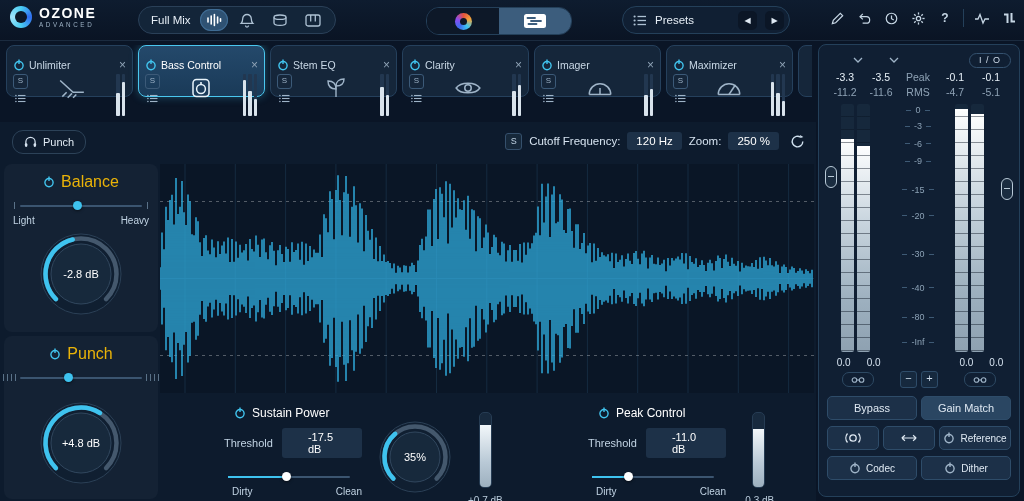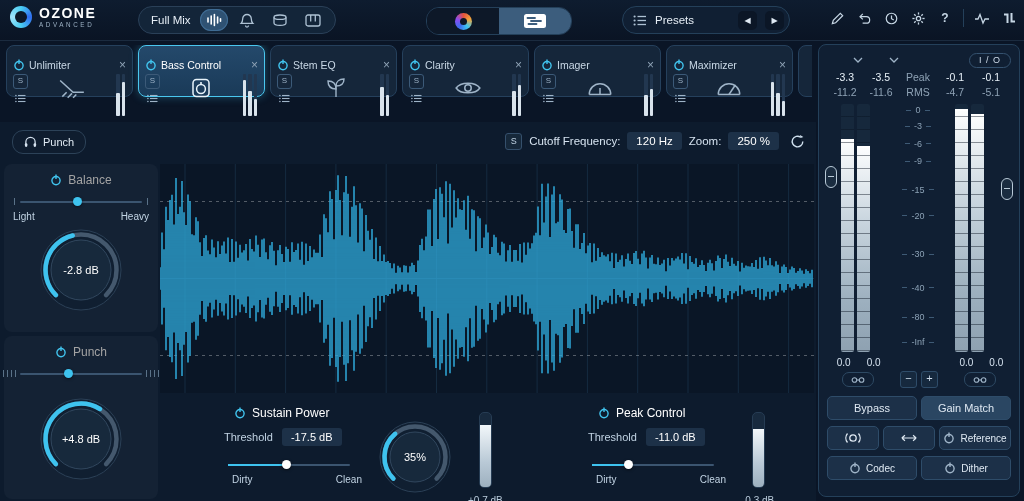--- a/index.html
+++ b/index.html
@@ -52,21 +52,21 @@
   .delta span{font-size:11px;color:#e2ecf5;}
   .view-opts{position:absolute;right:10px;top:8px;height:22px;display:flex;align-items:center;gap:7px;}
   .sbadge{width:15px;height:15px;border:1px solid #35506c;border-radius:3px;background:#16283a;color:#c2d4e4;font-size:9px;display:flex;align-items:center;justify-content:center;}
   .vo-label{font-size:11.5px;color:#d6e3f0;}
   .vo-box{background:#1d3148;border-radius:3px;padding:3px 9px;font-size:11.5px;color:#fff;}
   .resetbtn{width:18px;height:18px;color:#cfe0ee;display:flex;align-items:center;justify-content:center;margin-left:2px;}
   
   .side-card{position:absolute;left:4px;width:154px;background:#142234;border-radius:8px;box-sizing:border-box;display:flex;flex-direction:column;align-items:center;padding:9px 8px;}
   .side-card.balance{top:42px;height:168px;}
   .side-card.punch{top:214px;height:163px;}
-  .sc-head{display:flex;align-items:center;gap:6px;font-size:12px;color:#a3a3a3;}
+  .sc-head{display:flex;align-items:center;gap:6px;font-size:16px;color:#eab308;}
   .hslider{position:relative;width:122px;height:11px;margin-top:9px;}
   .sl-track{position:absolute;left:0;right:0;top:4.5px;height:2px;background:#3b5570;border-radius:1px;}
   .sl-fill{position:absolute;left:0;top:4.5px;height:2px;background:#3ec3ef;}
   .sl-dot{position:absolute;top:1px;width:9px;height:9px;border-radius:50%;background:#fff;box-shadow:0 1px 3px rgba(0,0,0,.5);}
   .hslider.cyan .sl-dot{background:#3ec3ef;}
   .etick{position:absolute;top:2px;width:1px;height:7px;background:#5a7288;}
   .etick.l{left:-6px}.etick.r{right:-6px}
   .hatch{position:absolute;top:2px;width:13px;height:7px;background:repeating-linear-gradient(90deg,#5a7288 0 1px,transparent 1px 4px);}
   .hatch.l{left:-17px}.hatch.r{right:-17px}
   .sl-labels{width:136px;display:flex;justify-content:space-between;font-size:10px;color:#c2d4e4;margin-top:4px;}
@@ -75,21 +75,21 @@
   
   .wf{position:absolute;left:160px;top:42px;background:#0a1626;}
   
   .grp{position:absolute;display:flex;gap:16px;align-items:flex-start;}
   .grp.sustain{left:224px;top:284px;}
   .grp.peak{left:588px;top:284px;}
   .grp-col{display:flex;flex-direction:column;width:138px;}
   .grp-title{display:flex;align-items:center;gap:6px;font-size:12px;color:#fff;white-space:nowrap;margin-left:10px;}
   .thr-row{display:flex;align-items:center;gap:9px;margin-top:8px;}
   .thr-label{font-size:11px;color:#c2d4e4;}
-  .thr-box{background:#1d3148;border-radius:3px;padding:3px 9px;font-size:11px;color:#fff;}
+  .thr-box{background:#1d3148;border-radius:3px;padding:3px 26px;font-size:11px;color:#fff;}
   .grp .hslider{margin-top:13px;margin-left:4px;}
   .grp .sl-labels{width:130px;margin-left:8px;}
   .grp-knob{margin-top:14px;}
   .grp-meter{display:flex;flex-direction:column;align-items:center;margin-top:6px;}
   .vmeter{width:11px;height:74px;border-radius:5px;background:#182a3e;border:1px solid #263c53;position:relative;overflow:hidden;}
   .vmeter i{position:absolute;left:0;right:0;bottom:0;background:linear-gradient(180deg,#f2f7fa,#b9c9d6 60%,#9db0bf);}
   .vm-label{font-size:10px;color:#b9cbdb;margin-top:7px;white-space:nowrap;}
   
   .iopanel{position:absolute;left:818px;top:44px;width:202px;height:453px;background:#101f33;border:1px solid #24405a;border-radius:8px;box-sizing:border-box;padding:7px 8px;}
   .io-hdr{display:flex;align-items:center;height:16px;color:#9fb4c8;}

